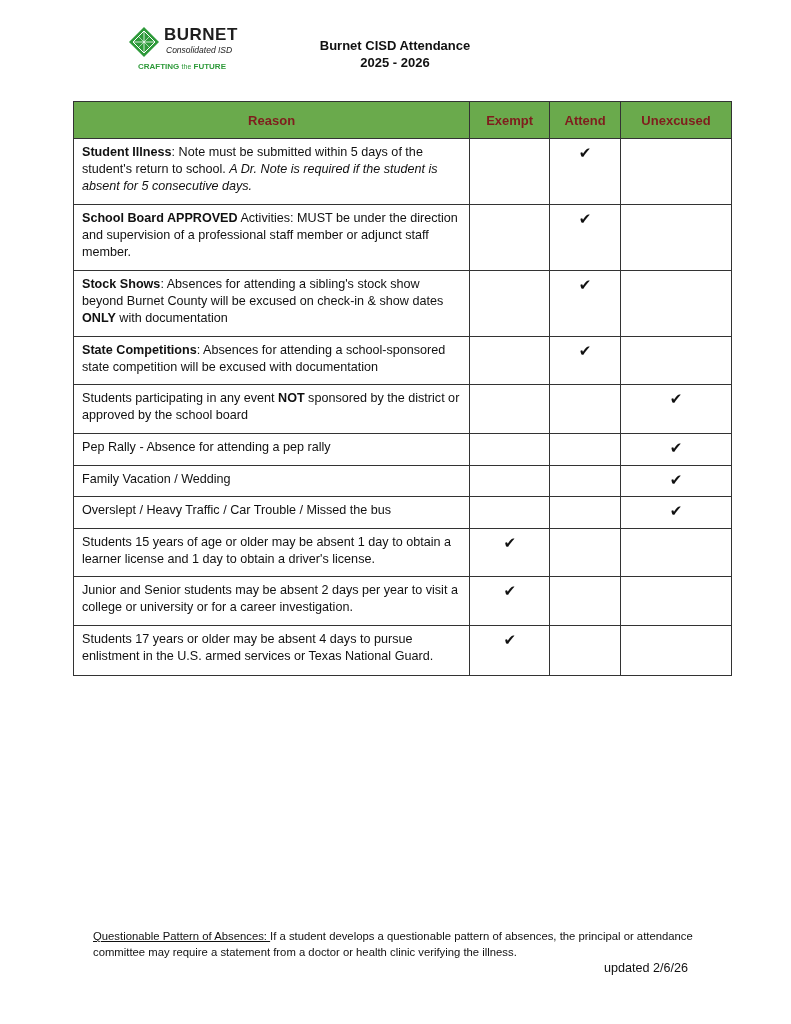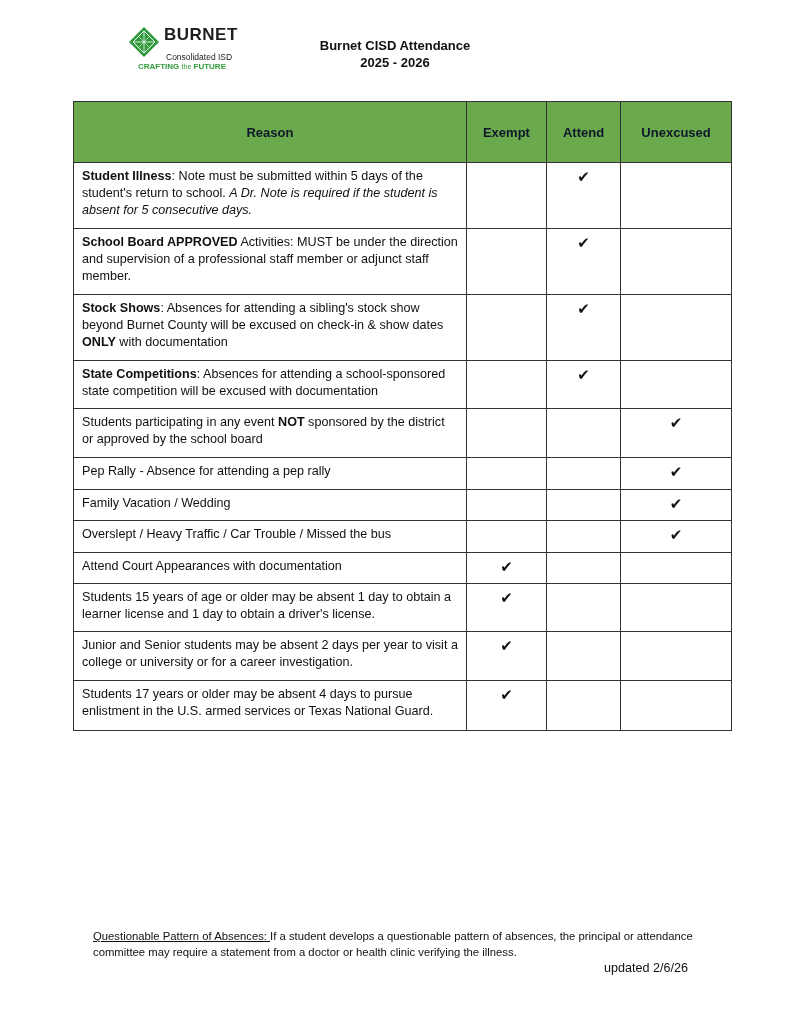--- a/index.html
+++ b/index.html
@@ -1,26 +1,26 @@
 <!DOCTYPE html>
 <html><head>
 <meta charset="utf-8">
 <style>
   html, body { margin: 0; padding: 0; background: #ffffff; }
   body { width: 791px; height: 1024px; position: relative; font-family: "Liberation Sans", sans-serif; color: #111; overflow: hidden; }
   .logo { position: absolute; left: 126px; top: 24px; width: 110px; height: 50px; }
   .logo-mark { position: absolute; left: 2px; top: 2px; width: 32px; height: 32px; }
   .logo-name { position: absolute; left: 38px; top: 2px; font-size: 17px; font-weight: bold; color: #1e1e1e; letter-spacing: 0.5px; line-height: 18px; }
-  .logo-sub { position: absolute; left: 40px; top: 28px; font-size: 8.5px; color: #222; line-height: 10px; white-space: nowrap; }
+  .logo-sub { position: absolute; left: 40px; top: 21px; font-size: 8.5px; color: #222; line-height: 10px; white-space: nowrap; font-style: italic; }
   .logo-tag { position: absolute; left: 12px; top: 38px; font-size: 8px; font-weight: bold; color: #2e9a3a; white-space: nowrap; }
   .logo-tag .small { font-weight: normal; font-size: 7px; }
   .doc-title { position: absolute; left: 300px; top: 37px; width: 190px; text-align: center; font-size: 13px; font-weight: bold; line-height: 17px; color: #111; }
   table.att { position: absolute; left: 73px; top: 101px; width: 659px; border-collapse: collapse; font-size: 12.6px; line-height: 17px; }
   table.att th, table.att td { border: 1.5px solid #333; vertical-align: top; }
-  table.att th { background: #6aaa4c; color: #0f172a; font-weight: bold; font-size: 13px; height: 28px; padding: 16px; vertical-align: middle; text-align: center; }
+  table.att th { background: #6aaa4c; color: #7f1d1d; font-weight: bold; font-size: 13px; height: 28px; padding: 4px; vertical-align: middle; text-align: center; }
   table.att td.reason { padding: 5px 7px 4px 8px; }
   table.att td.chk { text-align: center; padding-top: 6px; font-size: 15px; line-height: 16px; }
   .hl { background: #ffff33; font-weight: bold; padding: 0 1px; }
   .note { position: absolute; left: 93px; top: 928px; width: 600px; font-size: 11.3px; line-height: 16px; color: #111; }
   .note u { text-decoration: underline; }
   .updated { position: absolute; left: 604px; top: 961px; font-size: 12.6px; color: #111; }
 </style>
 </head>
 <body>
 
@@ -104,26 +104,20 @@
         <td class="chk"></td>
         <td class="chk"></td>
         <td class="chk"><span>✔</span></td>
       </tr>
       <tr style="height: 32px;">
         <td class="reason"><span>Overslept / Heavy Traffic / Car Trouble / Missed the bus</span></td>
         <td class="chk"></td>
         <td class="chk"></td>
         <td class="chk"><span>✔</span></td>
       </tr>
-      <tr style="height: 31px;">
-        <td class="reason"><span>Attend Court Appearances with documentation</span></td>
-        <td class="chk"><span>✔</span></td>
-        <td class="chk"></td>
-        <td class="chk"></td>
-      </tr>
       <tr style="height: 48px;">
         <td class="reason"><span>Students 15 years of age or older may be absent 1 day to obtain a learner license and 1 day to obtain a driver's license.</span></td>
         <td class="chk"><span>✔</span></td>
         <td class="chk"></td>
         <td class="chk"></td>
       </tr>
       <tr style="height: 49px;">
         <td class="reason"><span>Junior and Senior students may be absent 2 days per year to visit a college or university or for a career investigation.</span></td>
         <td class="chk"><span>✔</span></td>
         <td class="chk"></td>

